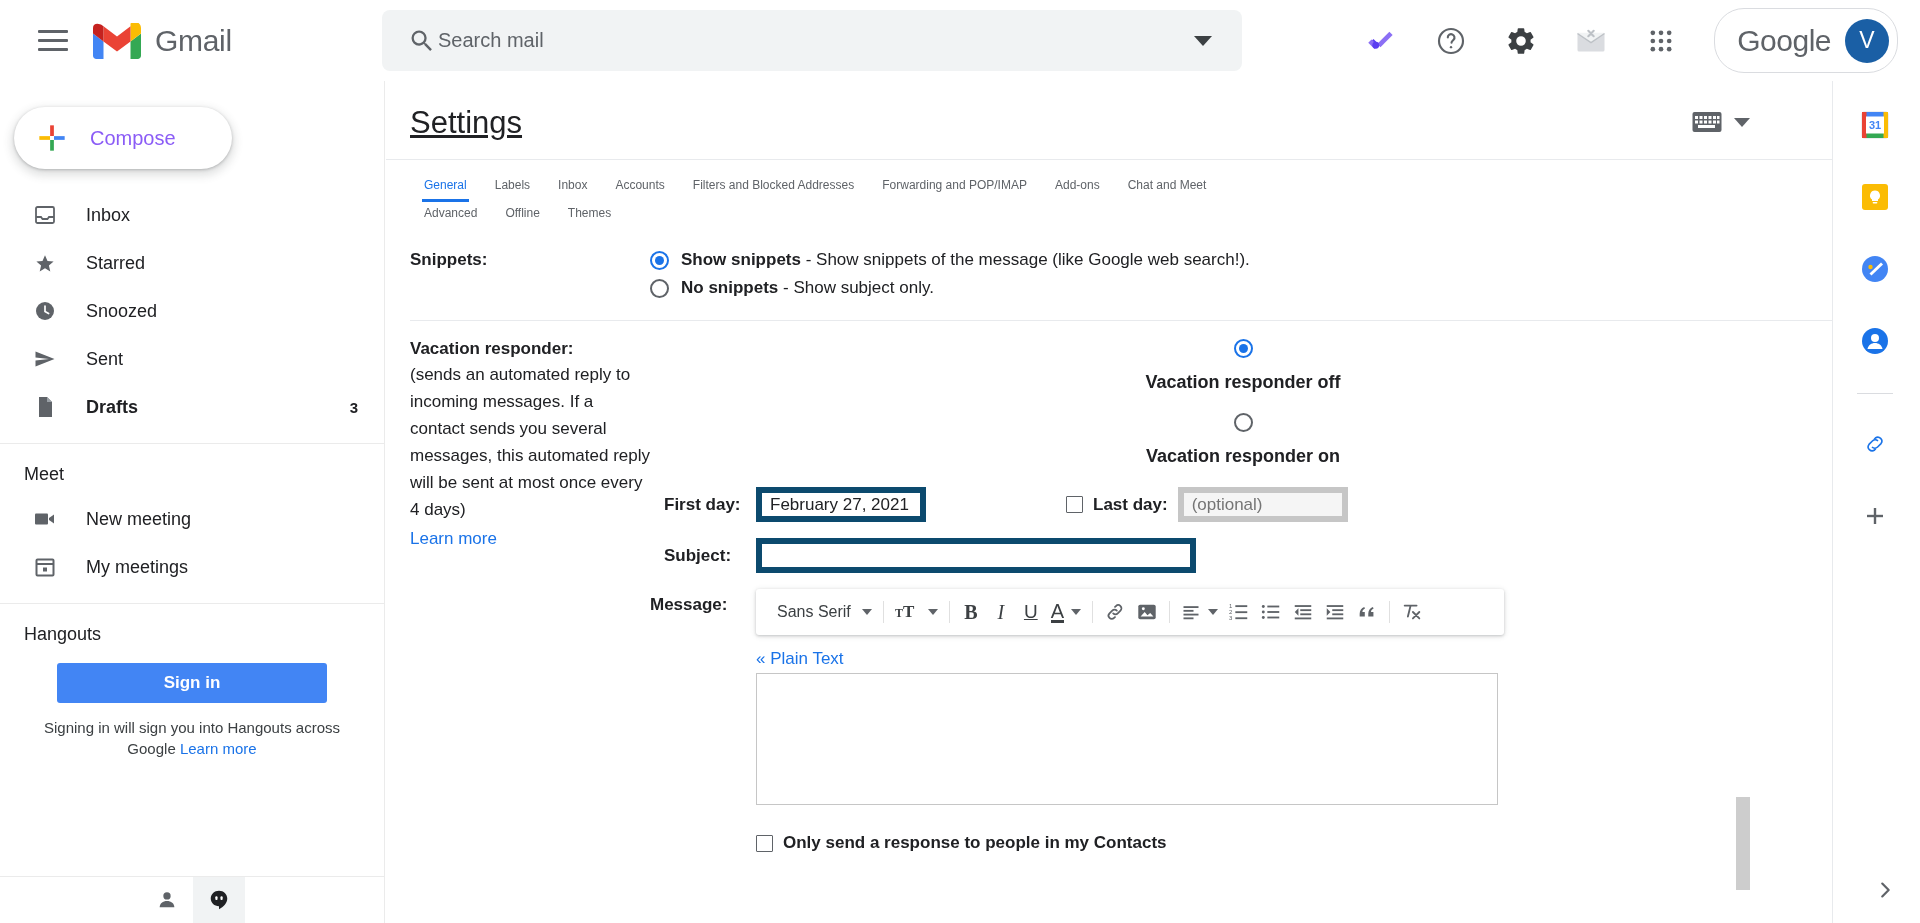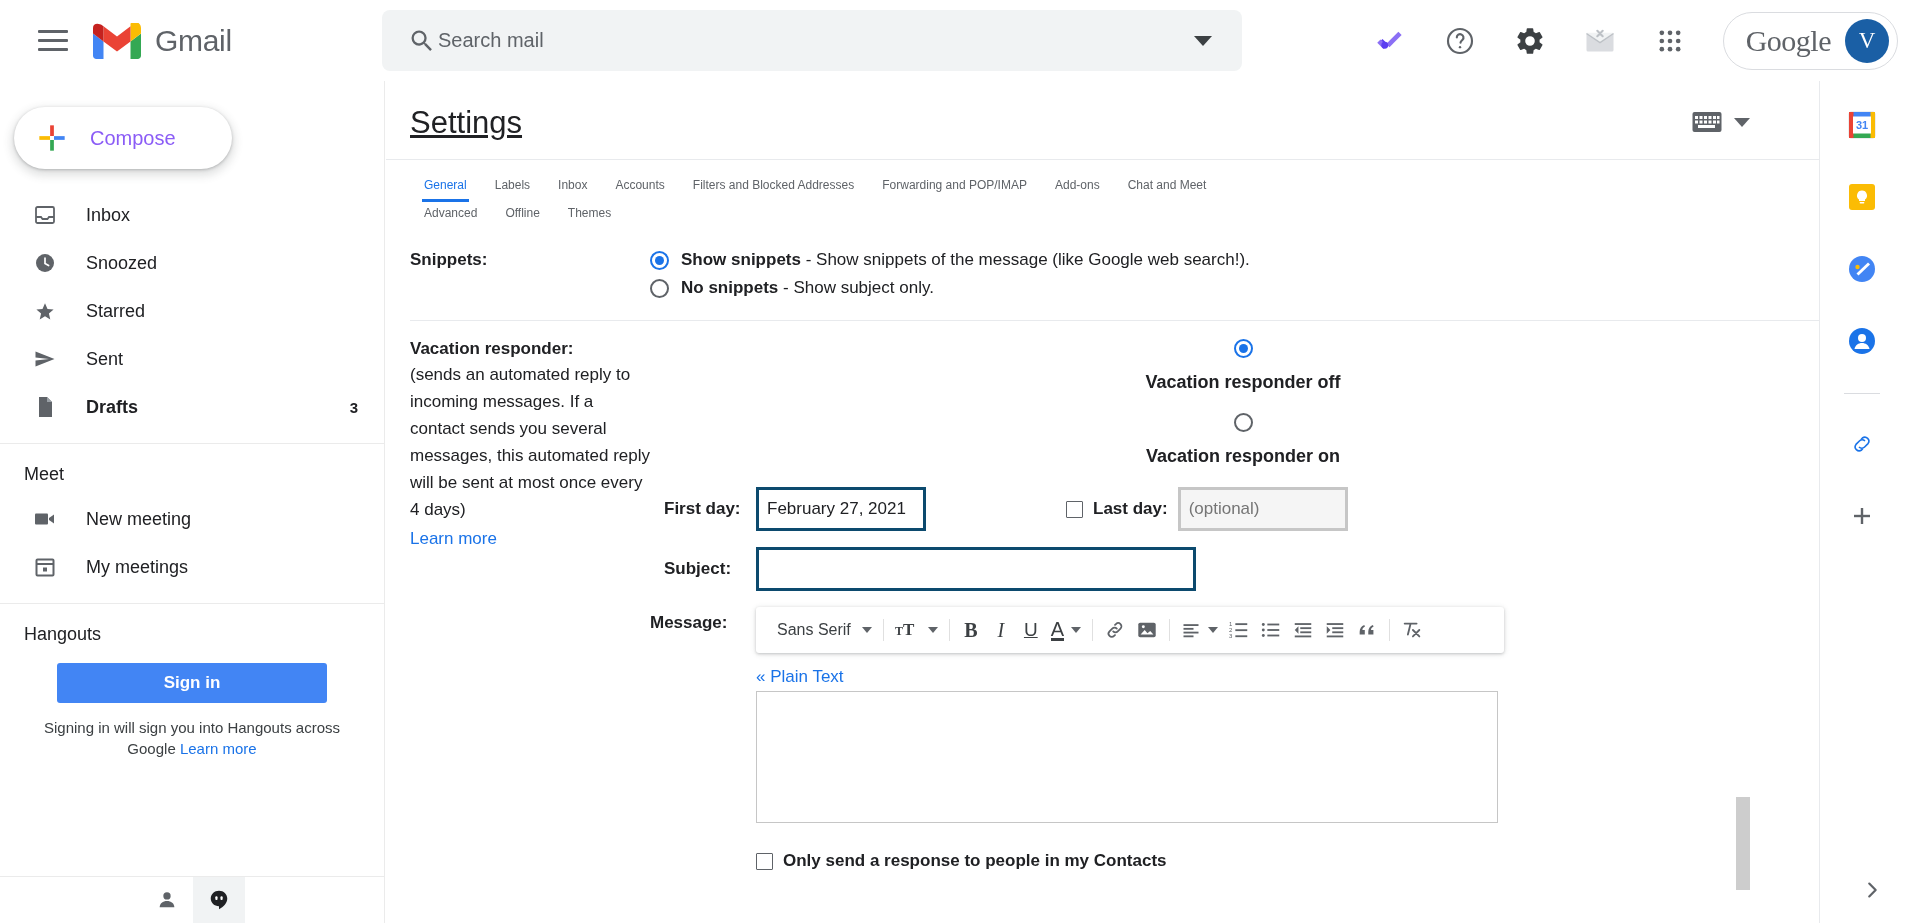--- a/index.html
+++ b/index.html
@@ -52,23 +52,22 @@
   .topicons { position: absolute; right: 0; top: 0; height: 81px;
     display: flex; align-items: center; }
   .topicon {
     width: 58px; height: 58px; border-radius: 50%;
     display: flex; align-items: center; justify-content: center;
     cursor: pointer; margin: 0 6px;
   }
   .acct-pill {
     display: flex; align-items: center; gap: 14px;
     border: 1px solid #dadce0; border-radius: 30px;
-    height: 58px; padding: 0 8px 0 22px; margin-left: 18px; margin-right: 22px;
+    height: 65px; padding: 0 8px 0 22px; margin-left: 18px; margin-right: 22px;
     cursor: pointer;
-    font-family: Liberation Serif, serif;
   }
   .acct-google { font-size: 30px; color: #5f6368; letter-spacing: -0.5px; }
   .avatar {
     width: 44px; height: 44px; border-radius: 50%;
     background: #1a5fa5; color: #fff; font-size: 23px;
     display: flex; align-items: center; justify-content: center;
   }
 
   
   .sidebar {
@@ -157,21 +156,21 @@
   }
   .radio-text { font-size: 17px; color: #202124; }
   .radio-text b { font-weight: bold; }
 
   .vr-radio-line { display: flex; align-items: center; gap: 14px; margin-bottom: 20px; flex-direction: column; }
   .vr-radio-line .radio-text { font-weight: bold; font-size: 18px; }
 
   .field-row { display: flex; align-items: center; margin: 0 0 16px 14px; }
   .field-label { font-weight: bold; font-size: 17px; width: 92px; flex: none; }
   .txtinput {
-    border: 3px solid #0c4a6e; height: 44px; padding: 0 8px;
+    border: 6px solid #0c4a6e; height: 35px; padding: 0 8px;
     font-size: 17px; font-family: "Liberation Sans", sans-serif;
     color: #202124; outline: none; background: #fff;
   }
   .txtinput.first-day { width: 170px; }
   .txtinput.subject { width: 440px; }
   .txtinput.lastday { width: 170px; background: #f5f5f5; color: #757575; border-color: #c6c6c6; }
   .txtinput.lastday::placeholder { color: #757575; }
 
   .lastday-wrap { display: flex; align-items: center; gap: 10px; margin-left: 140px; }
   .cb {
@@ -202,21 +201,21 @@
 
   .plain-text-link { color: #1a73e8; font-size: 17px; margin: 14px 0 4px 0; cursor: pointer; display:inline-block; }
   .msg-area {
     width: 742px; height: 132px; border: 1px solid #c6c6c6; background: #fff;
   }
   .contacts-cb-row { display: flex; align-items: center; gap: 10px; margin-top: 28px; }
   .contacts-cb-label { font-weight: bold; font-size: 17px; }
 
   
   .rail {
-    position: absolute; right: 17px; top: 81px; width: 84px; height: 842px;
+    position: absolute; right: 4px; top: 81px; width: 84px; height: 842px;
     background: #fff; border-left: 1px solid #e8eaed;
     display: flex; flex-direction: column; align-items: center; padding-top: 22px;
   }
   .rail-icon { width: 44px; height: 44px; margin-bottom: 28px; display:flex; align-items:center; justify-content:center; cursor:pointer; }
   .rail-div { width: 36px; height: 1px; background: #dadce0; margin: 2px 0 28px; }
   .rail-expand { position: absolute; bottom: 16px; right: 20px; cursor: pointer; color: #5f6368; font-size: 24px; }
 
   .scrollbar {
     position: absolute; right: 86px; top: 716px; width: 14px; height: 93px;
     background: #cdcdcd; border-radius: 0;
@@ -316,35 +315,35 @@
         <svg width="24" height="24" viewBox="0 0 24 24" fill="none" stroke="#5f6368" stroke-width="1.8">
           <rect x="3" y="4" width="18" height="16" rx="1.5"></rect>
             <path d="M3 14h5l1.5 2h5L16 14h5"></path>
         </svg>
       </span>
       <span class="ni-label">Inbox</span>
       <span class="ni-count"></span>
     </div>
     <div class="navitem">
       <span class="ni-icon">
+        <svg width="24" height="24" viewBox="0 0 24 24" fill="#5f6368">
+            <path d="M12 17.3l-5.3 3.2 1.4-6-4.7-4 6.1-.5L12 4.3l2.5 5.7 6.1.5-4.7 4 1.4 6z"></path>
+          </svg>
+      </span>
+      <span class="ni-label">Starred</span>
+      <span class="ni-count"></span>
+    </div>
+    <div class="navitem">
+      <span class="ni-icon">
         <svg width="24" height="24" viewBox="0 0 24 24">
             <circle cx="12" cy="12" r="9" fill="#5f6368"></circle>
             <path d="M12 7v5.4l3.6 2.1" stroke="#fff" stroke-width="1.7" fill="none" stroke-linecap="round"></path>
           </svg>
       </span>
       <span class="ni-label">Snoozed</span>
-      <span class="ni-count"></span>
-    </div>
-    <div class="navitem">
-      <span class="ni-icon">
-        <svg width="24" height="24" viewBox="0 0 24 24" fill="#5f6368">
-            <path d="M12 17.3l-5.3 3.2 1.4-6-4.7-4 6.1-.5L12 4.3l2.5 5.7 6.1.5-4.7 4 1.4 6z"></path>
-          </svg>
-      </span>
-      <span class="ni-label">Starred</span>
       <span class="ni-count"></span>
     </div>
     <div class="navitem">
       <span class="ni-icon">
         <svg width="24" height="24" viewBox="0 0 24 24" fill="#5f6368">
             <path d="M2.5 19.5L21.5 12 2.5 4.5 2.5 10.5 16 12 2.5 13.5z"></path>
           </svg>
       </span>
       <span class="ni-label">Sent</span>
       <span class="ni-count"></span>

